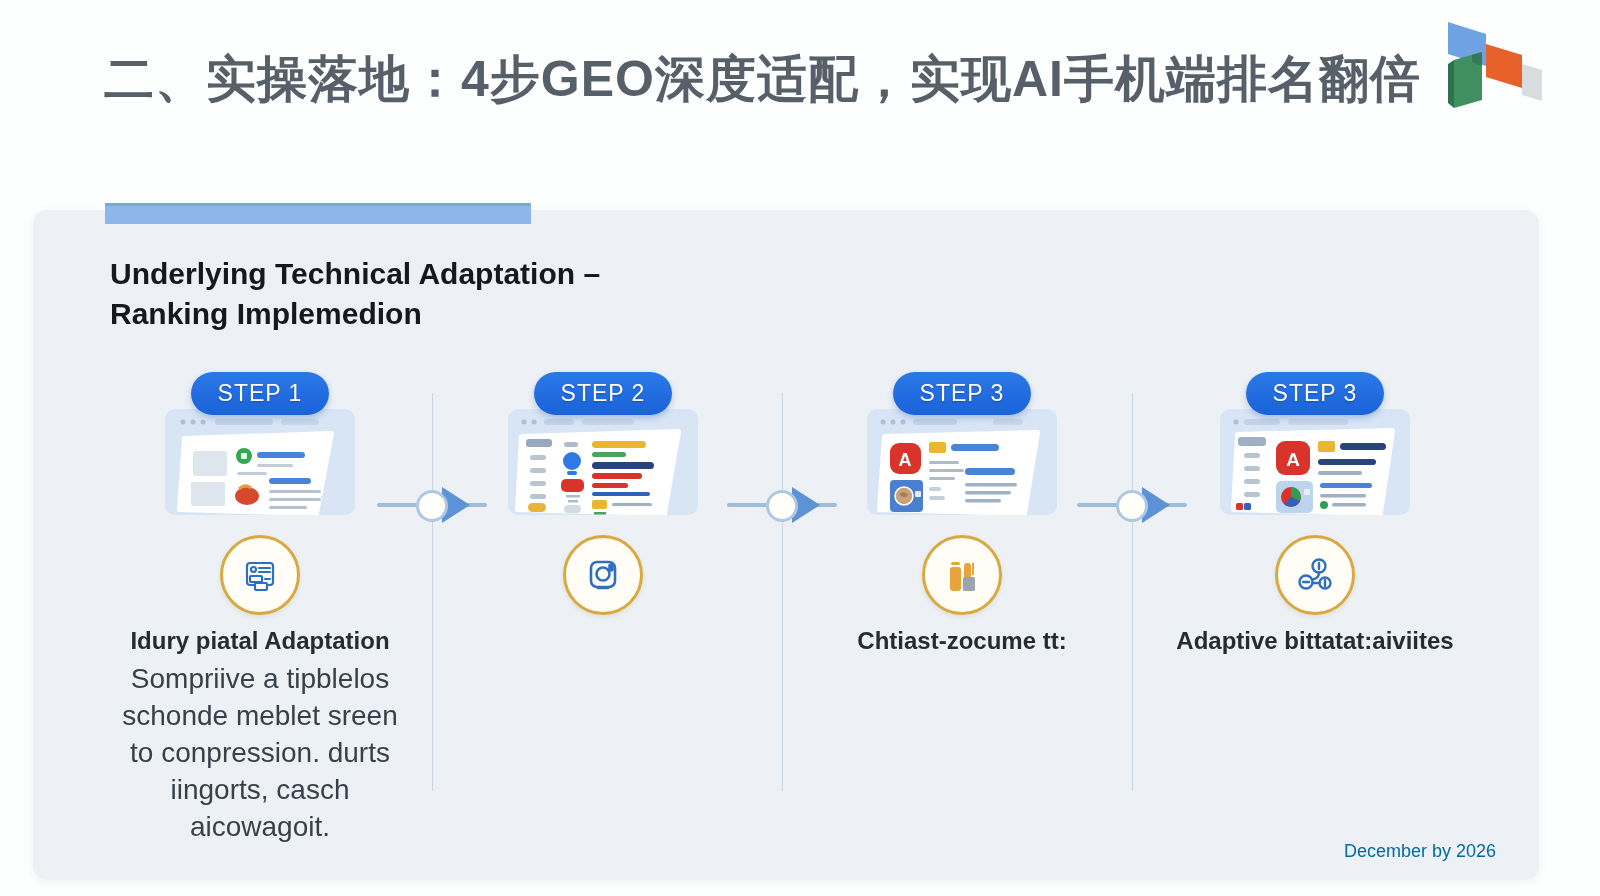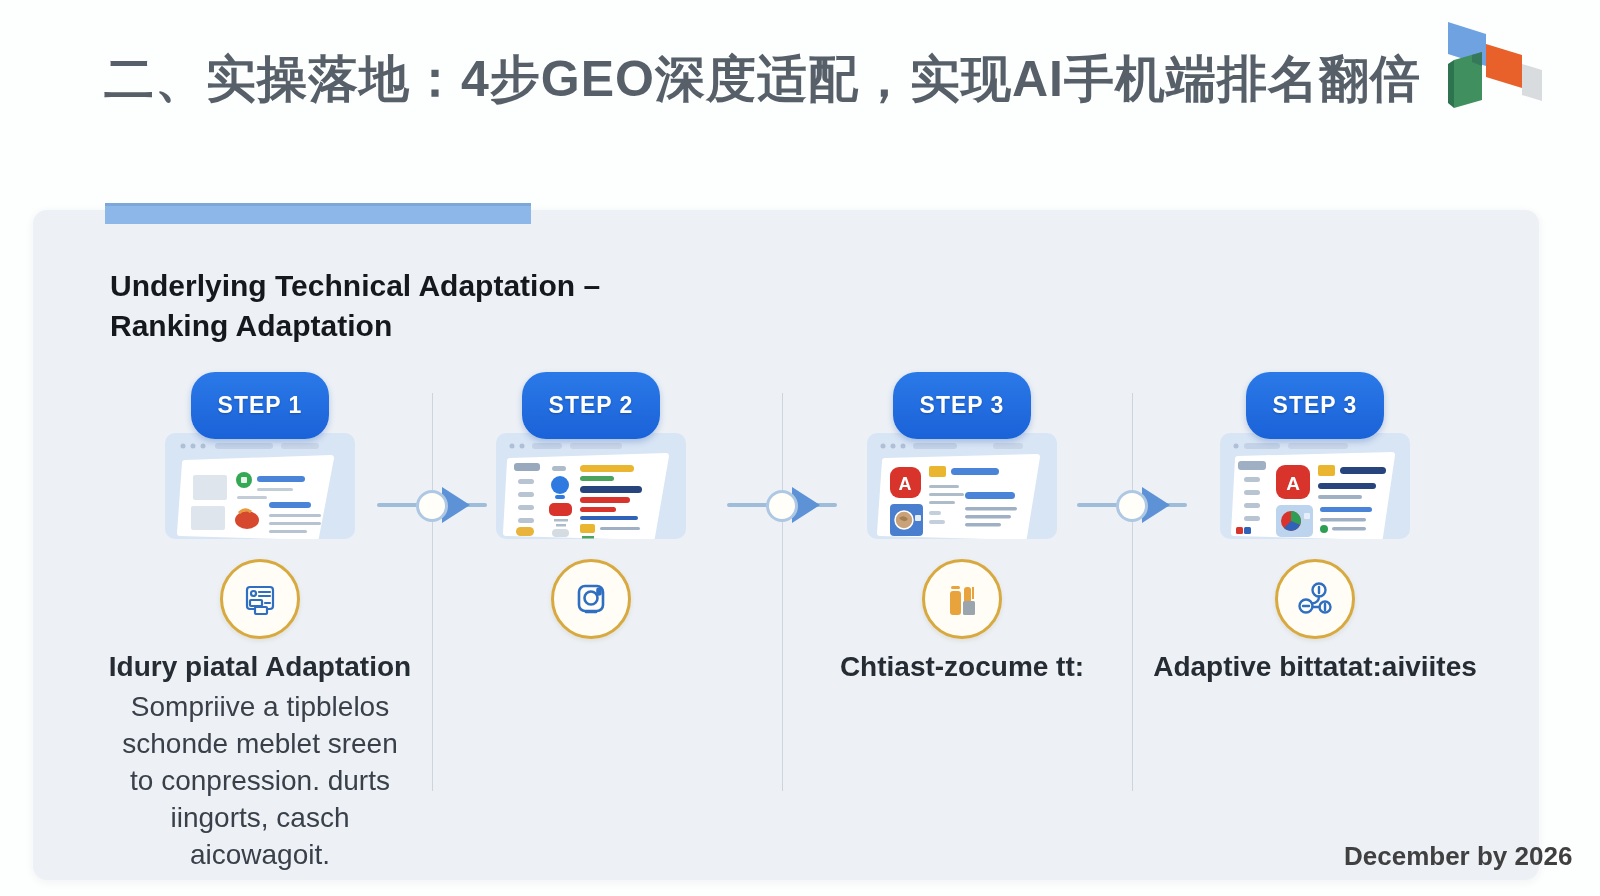--- a/index.html
+++ b/index.html
@@ -19,57 +19,57 @@
   .panel{
     position:absolute;left:33px;top:210px;width:1506px;height:670px;
     background:#edf1f6;border-radius:14px;
     box-shadow:0 2px 10px rgba(40,60,90,.06);
   }
   .accent-bar{
     position:absolute;left:105px;top:203px;width:426px;height:21px;
     background:#8db7e9;border-top:3px solid #7ba7d9;box-sizing:border-box;
   }
   .panel-heading{
-    position:absolute;left:110px;top:266px;
+    position:absolute;left:110px;top:254px;
     font-size:30px;font-weight:700;color:#15181d;line-height:40px;
   }
   
   .divider{position:absolute;top:393px;width:1px;height:398px;background:#ccd4de;}
   .connector-line{position:absolute;top:503px;height:4px;width:110px;background:#9fbcd9;border-radius:2px;}
   .connector-circle{
     position:absolute;top:490px;width:26px;height:26px;border-radius:50%;
     background:#fffef9;border:3px solid #aec8e4;box-sizing:content-box;z-index:3;
   }
   .connector-arrow{
     position:absolute;top:487px;width:0;height:0;z-index:2;
     border-left:28px solid #5e92d6;border-top:18px solid transparent;border-bottom:18px solid transparent;
   }
   
   .col{position:absolute;top:372px;width:350px;text-align:center;}
   .badge{
     display:inline-block;position:relative;z-index:2;
     background:linear-gradient(180deg,#2b79e8 0%,#1a62d8 100%);
-    color:#fff;font-weight:700;font-size:23px;letter-spacing:1px;
-    padding:20px 27px;border-radius:24px;
+    color:#fff;font-weight:400;font-size:23px;letter-spacing:1px;
+    padding:8px 27px;border-radius:24px;
     text-shadow:0 1px 2px rgba(0,0,0,.25);
     box-shadow:0 3px 6px rgba(20,70,160,.25);
   }
   .illus{display:block;margin:-6px auto 0;}
   .icon-circle{
     width:74px;height:74px;border-radius:50%;margin:20px auto 12px;
     background:#fffdf6;border:3px solid #d8a93f;
     display:flex;align-items:center;justify-content:center;
     box-shadow:0 2px 5px rgba(120,90,20,.12);
   }
-  .step-title{font-size:28px;font-weight:700;color:#262c33;margin:4px auto 6px;}
+  .step-title{font-size:24px;font-weight:700;color:#262c33;margin:4px auto 6px;}
   .step-body{font-size:28px;color:#394049;line-height:1.32;margin:0 auto;}
   .w1{max-width:300px}.w2{max-width:302px}.w3{max-width:288px}.w4{max-width:336px}
   .slide-date{
     position:absolute;left:1344px;top:841px;
-    font-size:26px;font-weight:700;color:#404040;
+    font-size:18px;font-weight:400;color:#0369a1;
   }
 </style>
 </head>
 <body>
 
 <div class="slide-title">二、实操落地：4步GEO深度适配，实现AI手机端排名翻倍</div>
 
 <svg class="logo" viewBox="0 0 130 115">
   <polygon points="36,14 74,26 74,58 36,46" fill="#6fa2e0"></polygon>
   <polygon points="74,36 110,47 110,80 74,69" fill="#e8602a"></polygon>
@@ -77,21 +77,21 @@
   <polygon points="42,52 70,44 70,92 42,100" fill="#3f8f5f"></polygon>
   <polygon points="36,56 42,52 42,100 36,95" fill="#2e7350"></polygon>
   <polygon points="60,47 70,44 70,58 60,54" fill="#35795a"></polygon>
 </svg>
 
 <div class="panel"></div>
 <div class="accent-bar"></div>
 
 <div class="panel-heading">
   <div>Underlying Technical Adaptation –</div>
-  <div>Ranking Adaptation</div>
+  <div>Ranking Implemedion</div>
 </div>
 
 <div class="divider" style="left:432px"></div>
 <div class="divider" style="left:782px"></div>
 <div class="divider" style="left:1132px"></div>
 
 <div class="connector-line" style="left:377px"></div>
 <div class="connector-arrow" style="left:442px"></div>
 <div class="connector-circle" style="left:416px"></div>
 
@@ -135,21 +135,21 @@
         <line x1="19" y1="17" x2="30" y2="17"></line>
       <rect x="10" y="21" width="12" height="6" rx="1"></rect>
       <line x1="25" y1="24" x2="30" y2="24"></line>
       <rect x="15" y="28" width="12" height="7" rx="1" fill="#fffdf6"></rect>
     </svg>
   </div>
   <div class="step-title">Idury piatal Adaptation</div>
   <div class="step-body w1">Sompriive a tipblelos schonde meblet sreen to conpression. durts iingorts, casch aicowagoit.</div>
 </div>
 
-<div class="col" style="left:416px">
+<div class="col" style="left:428px">
   <span class="badge">STEP 2</span>
   <svg class="illus" width="190" height="106" viewBox="0 0 190 106">
     <rect x="0" y="0" width="190" height="106" rx="10" fill="#d8e5f5"></rect>
     <circle cx="16" cy="13" r="2.5" fill="#aebfd6"></circle>
       <circle cx="26" cy="13" r="2.5" fill="#aebfd6"></circle>
     <rect x="36" y="10" width="30" height="6" rx="3" fill="#c3d2e6"></rect>
       <rect x="74" y="10" width="52" height="6" rx="3" fill="#c9d6e8"></rect>
     <path d="M14,28 L170,23 L156,104 L10,100 Z" fill="#ffffff" stroke="#ffffff" stroke-width="6" stroke-linejoin="round"></path>
     <rect x="18" y="30" width="26" height="8" rx="3" fill="#98a8bd"></rect>
     <rect x="22" y="46" width="16" height="5" rx="2.5" fill="#b9c4d2"></rect>

